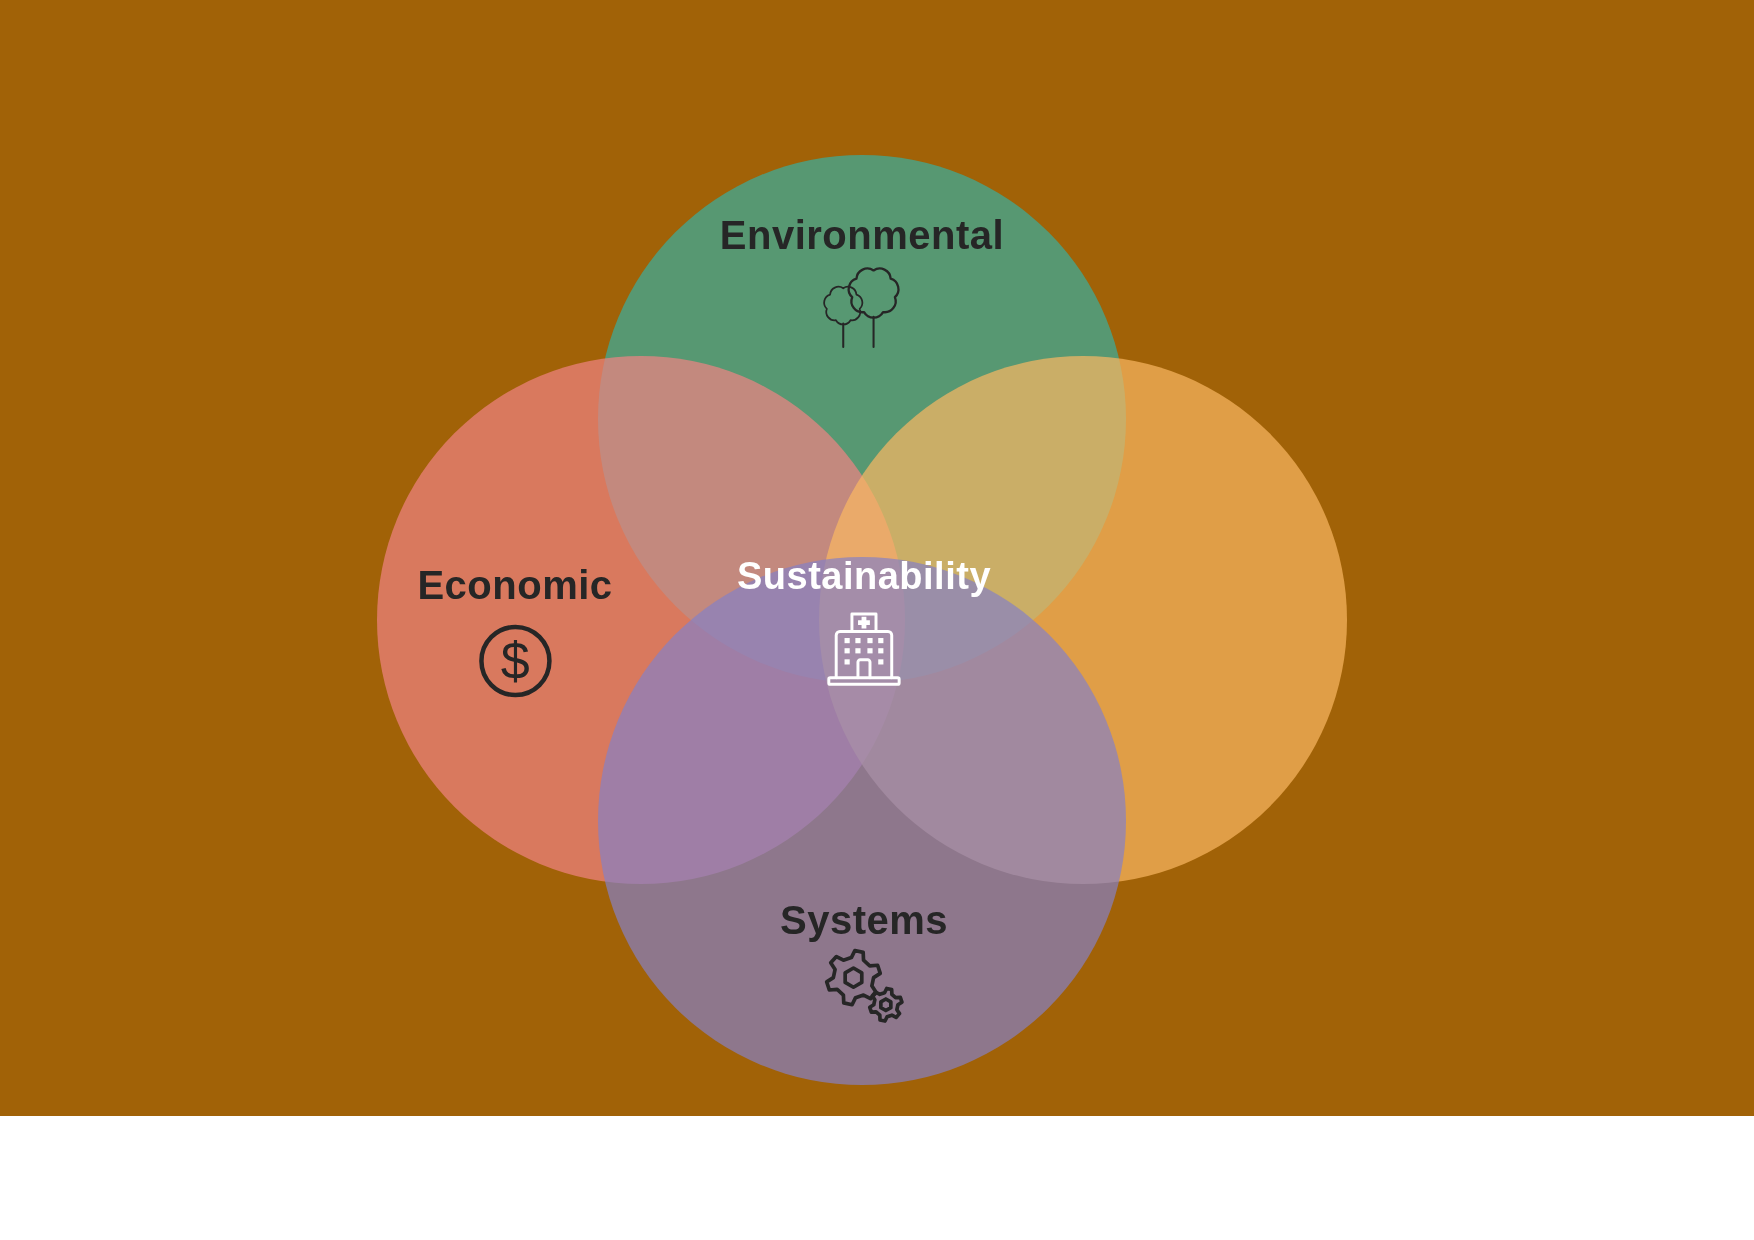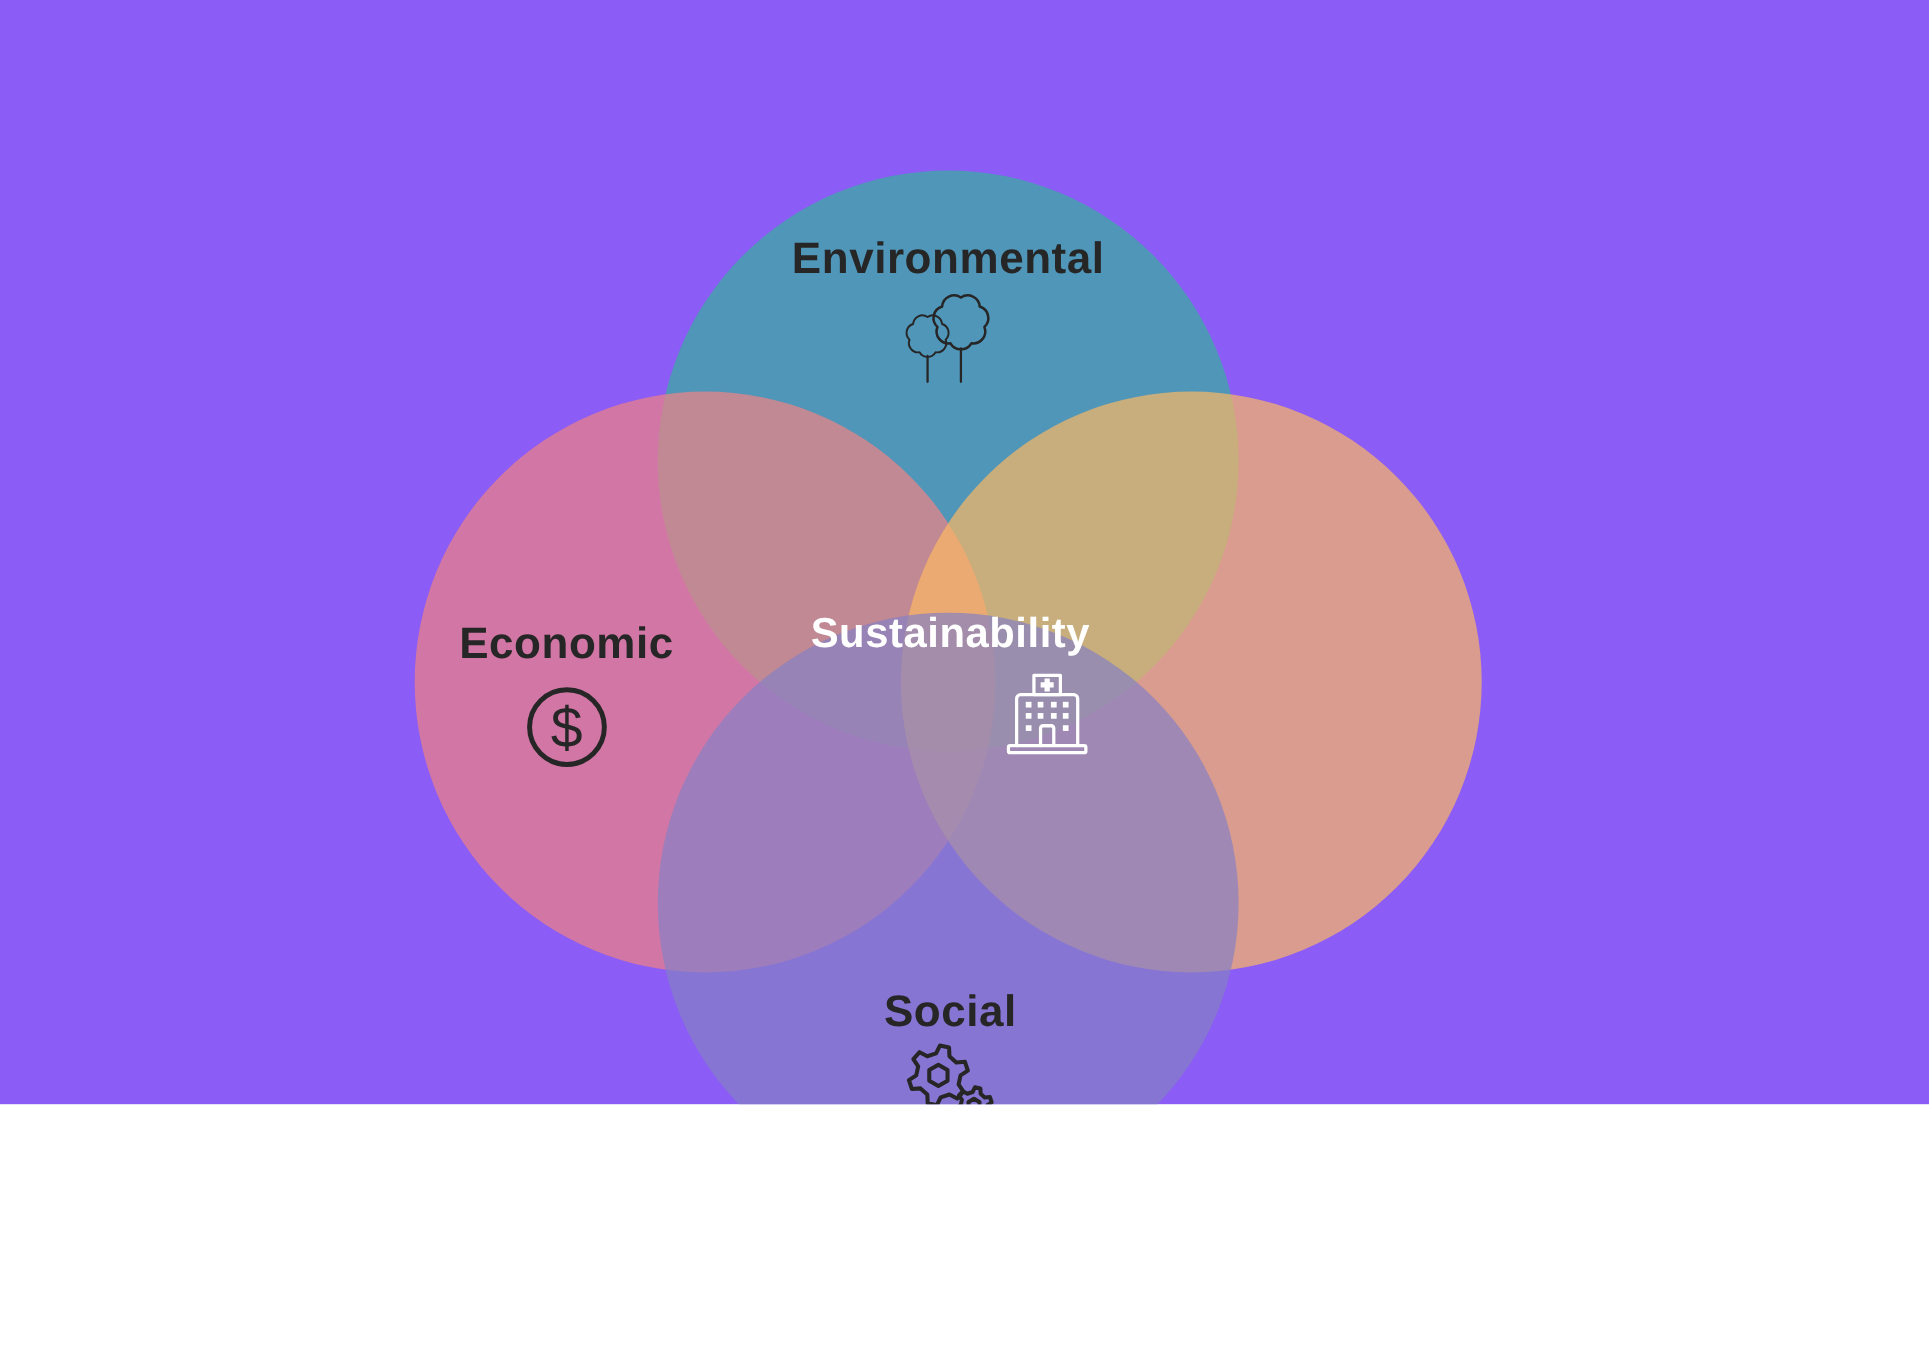--- a/index.html
+++ b/index.html
@@ -4,22 +4,22 @@
 <style>
   html, body {
     margin: 0;
     padding: 0;
     background: #ffffff;
     font-family: "Liberation Sans", sans-serif;
   }
   .venn {
     position: relative;
     width: 1754px;
-    height: 1004px;
-    background: #8b5cf6;
+    height: 1116px;
+    background: #a16207;
     overflow: hidden;
   }
   .circle {
     position: absolute;
     width: 528px;
     height: 528px;
     border-radius: 50%;
     opacity: 0.7;
   }
   .circle-env { left: 598px; top: 155px; }
@@ -38,21 +38,21 @@
     font-size: 40px;
     line-height: 1;
     letter-spacing: 0.5px;
     white-space: nowrap;
     z-index: 10;
   }
   .label-env { left: 862px; top: 215px; }
   .label-eco { left: 515px; top: 565px; }
   .label-soc { left: 1229px; top: 564px; }
   .label-sys { left: 864px; top: 900px; }
-  .label-center { left: 864px; top: 557px; font-size: 38px; align-items: flex-end; }
+  .label-center { left: 864px; top: 557px; font-size: 38px; }
 
   .icon-trees    { margin-top: 8px;  width: 88px; height: 88px; }
   .icon-dollar   { margin-top: 16px; width: 80px; height: 80px; }
   .icon-people   { margin-top: 18px; width: 74px; height: 61px; }
   .icon-gears    { margin-top: 6px;  width: 84px; height: 79px; }
   .icon-hospital { margin-top: 6px;  width: 78px; height: 87px; }
 
   svg { display: block; }
 </style>
 </head>
@@ -81,21 +81,21 @@
   <div class="label label-eco" style="color: rgb(38, 38, 38);">
     <span>Economic</span>
     <svg class="icon-dollar" viewBox="-40 -40 80 80">
       <circle cx="0" cy="0" r="34" fill="none" stroke="currentColor" stroke-width="4.5"></circle>
       <text x="0" y="18" text-anchor="middle" font-family="Liberation Sans, sans-serif" font-size="52" font-weight="400" fill="currentColor" stroke="none">$</text>
     </svg>
   </div>
 
 
   <div class="label label-sys" style="color: rgb(38, 38, 38);">
-    <span>Social</span>
+    <span>Systems</span>
     <svg class="icon-gears" viewBox="-36 -36 96 90" fill="none" stroke="currentColor" stroke-linejoin="round" stroke-linecap="round">
       <g stroke-width="4.2">
         <path d="M23,0 L21,9.4 L26,16.9 L19.5,24.1 L11.5,19.9 L2.4,22.9 L-1.6,31 L-11.1,28.9 L-11.5,19.9 L-18.6,13.5 L-27.6,14.1 L-30.6,4.9 L-23,0 L-21,-9.4 L-26,-16.9 L-19.5,-24.1 L-11.5,-19.9 L-2.4,-22.9 L1.6,-31 L11.1,-28.9 L11.5,-19.9 L18.6,-13.5 L27.6,-14.1 L30.6,-4.9 Z"></path>
         <path d="M9.5,5.5 L0,11 L-9.5,5.5 L-9.5,-5.5 L0,-11 L9.5,-5.5 Z"></path>
       </g>
       <g transform="translate(37,31) scale(0.6)" stroke-width="7">
         <path d="M23,0 L21,9.4 L26,16.9 L19.5,24.1 L11.5,19.9 L2.4,22.9 L-1.6,31 L-11.1,28.9 L-11.5,19.9 L-18.6,13.5 L-27.6,14.1 L-30.6,4.9 L-23,0 L-21,-9.4 L-26,-16.9 L-19.5,-24.1 L-11.5,-19.9 L-2.4,-22.9 L1.6,-31 L11.1,-28.9 L11.5,-19.9 L18.6,-13.5 L27.6,-14.1 L30.6,-4.9 Z"></path>
         <path d="M9.5,5.5 L0,11 L-9.5,5.5 L-9.5,-5.5 L0,-11 L9.5,-5.5 Z"></path>
       </g>
     </svg>

